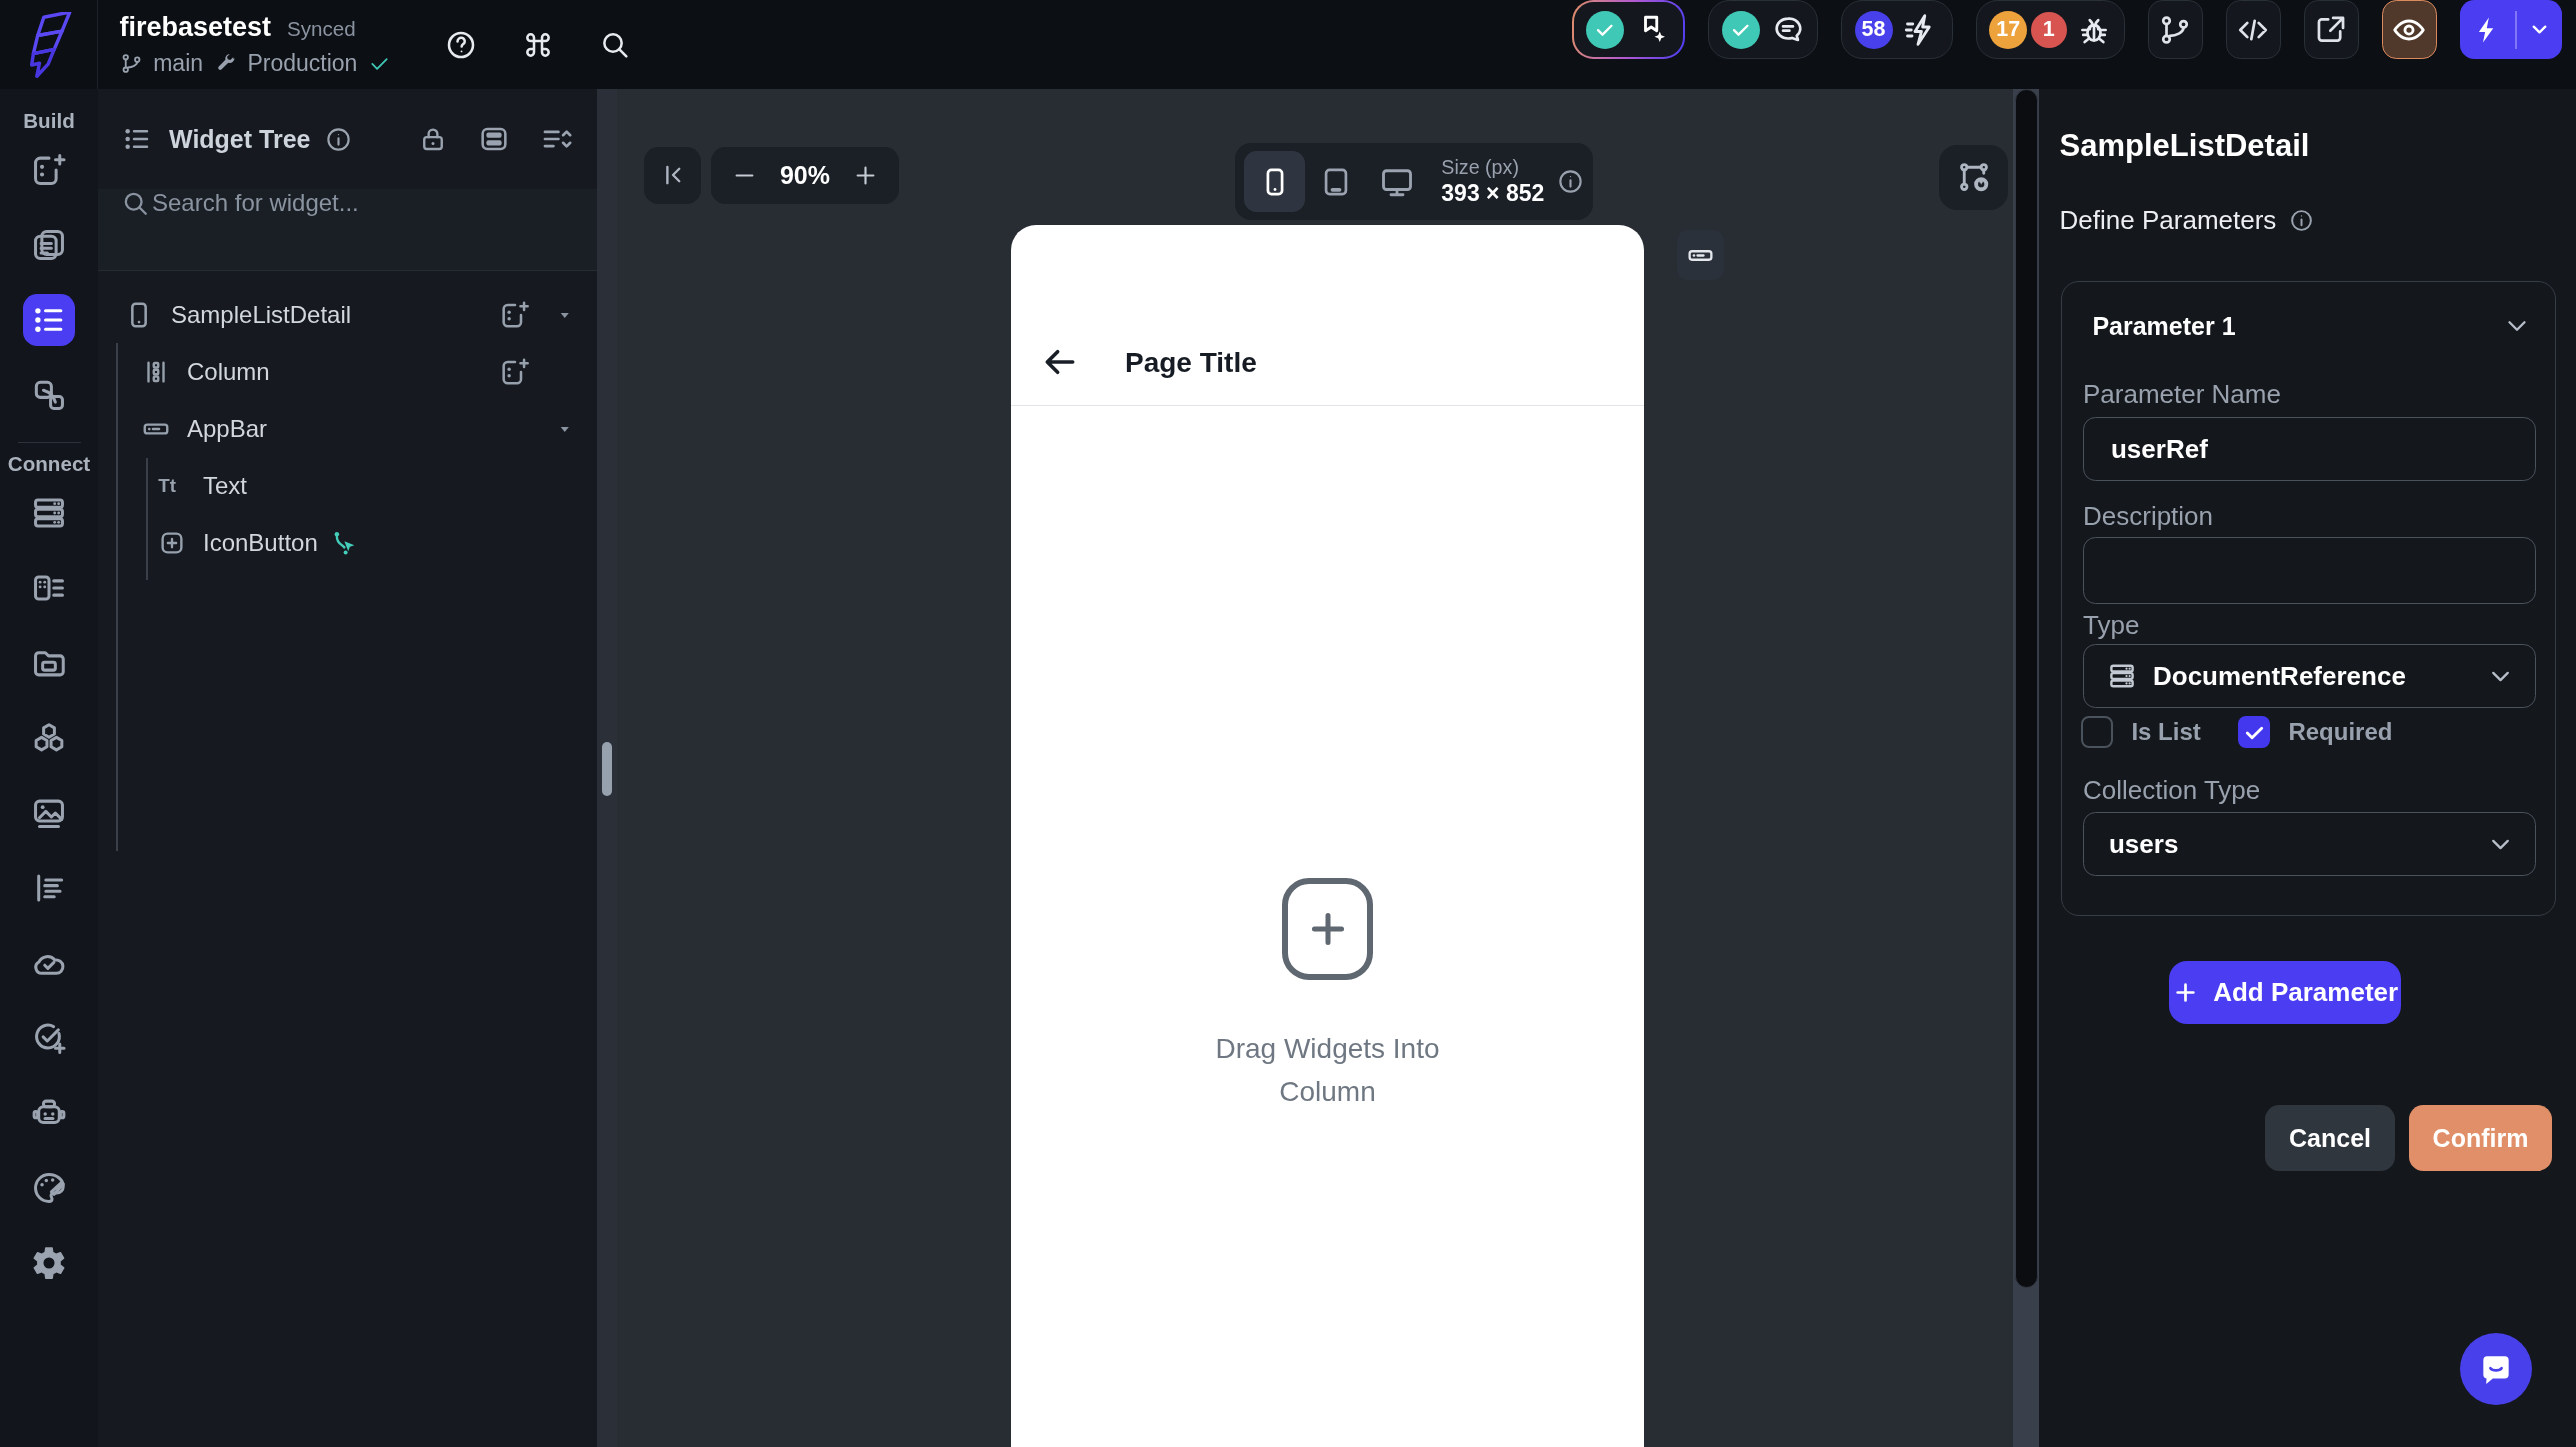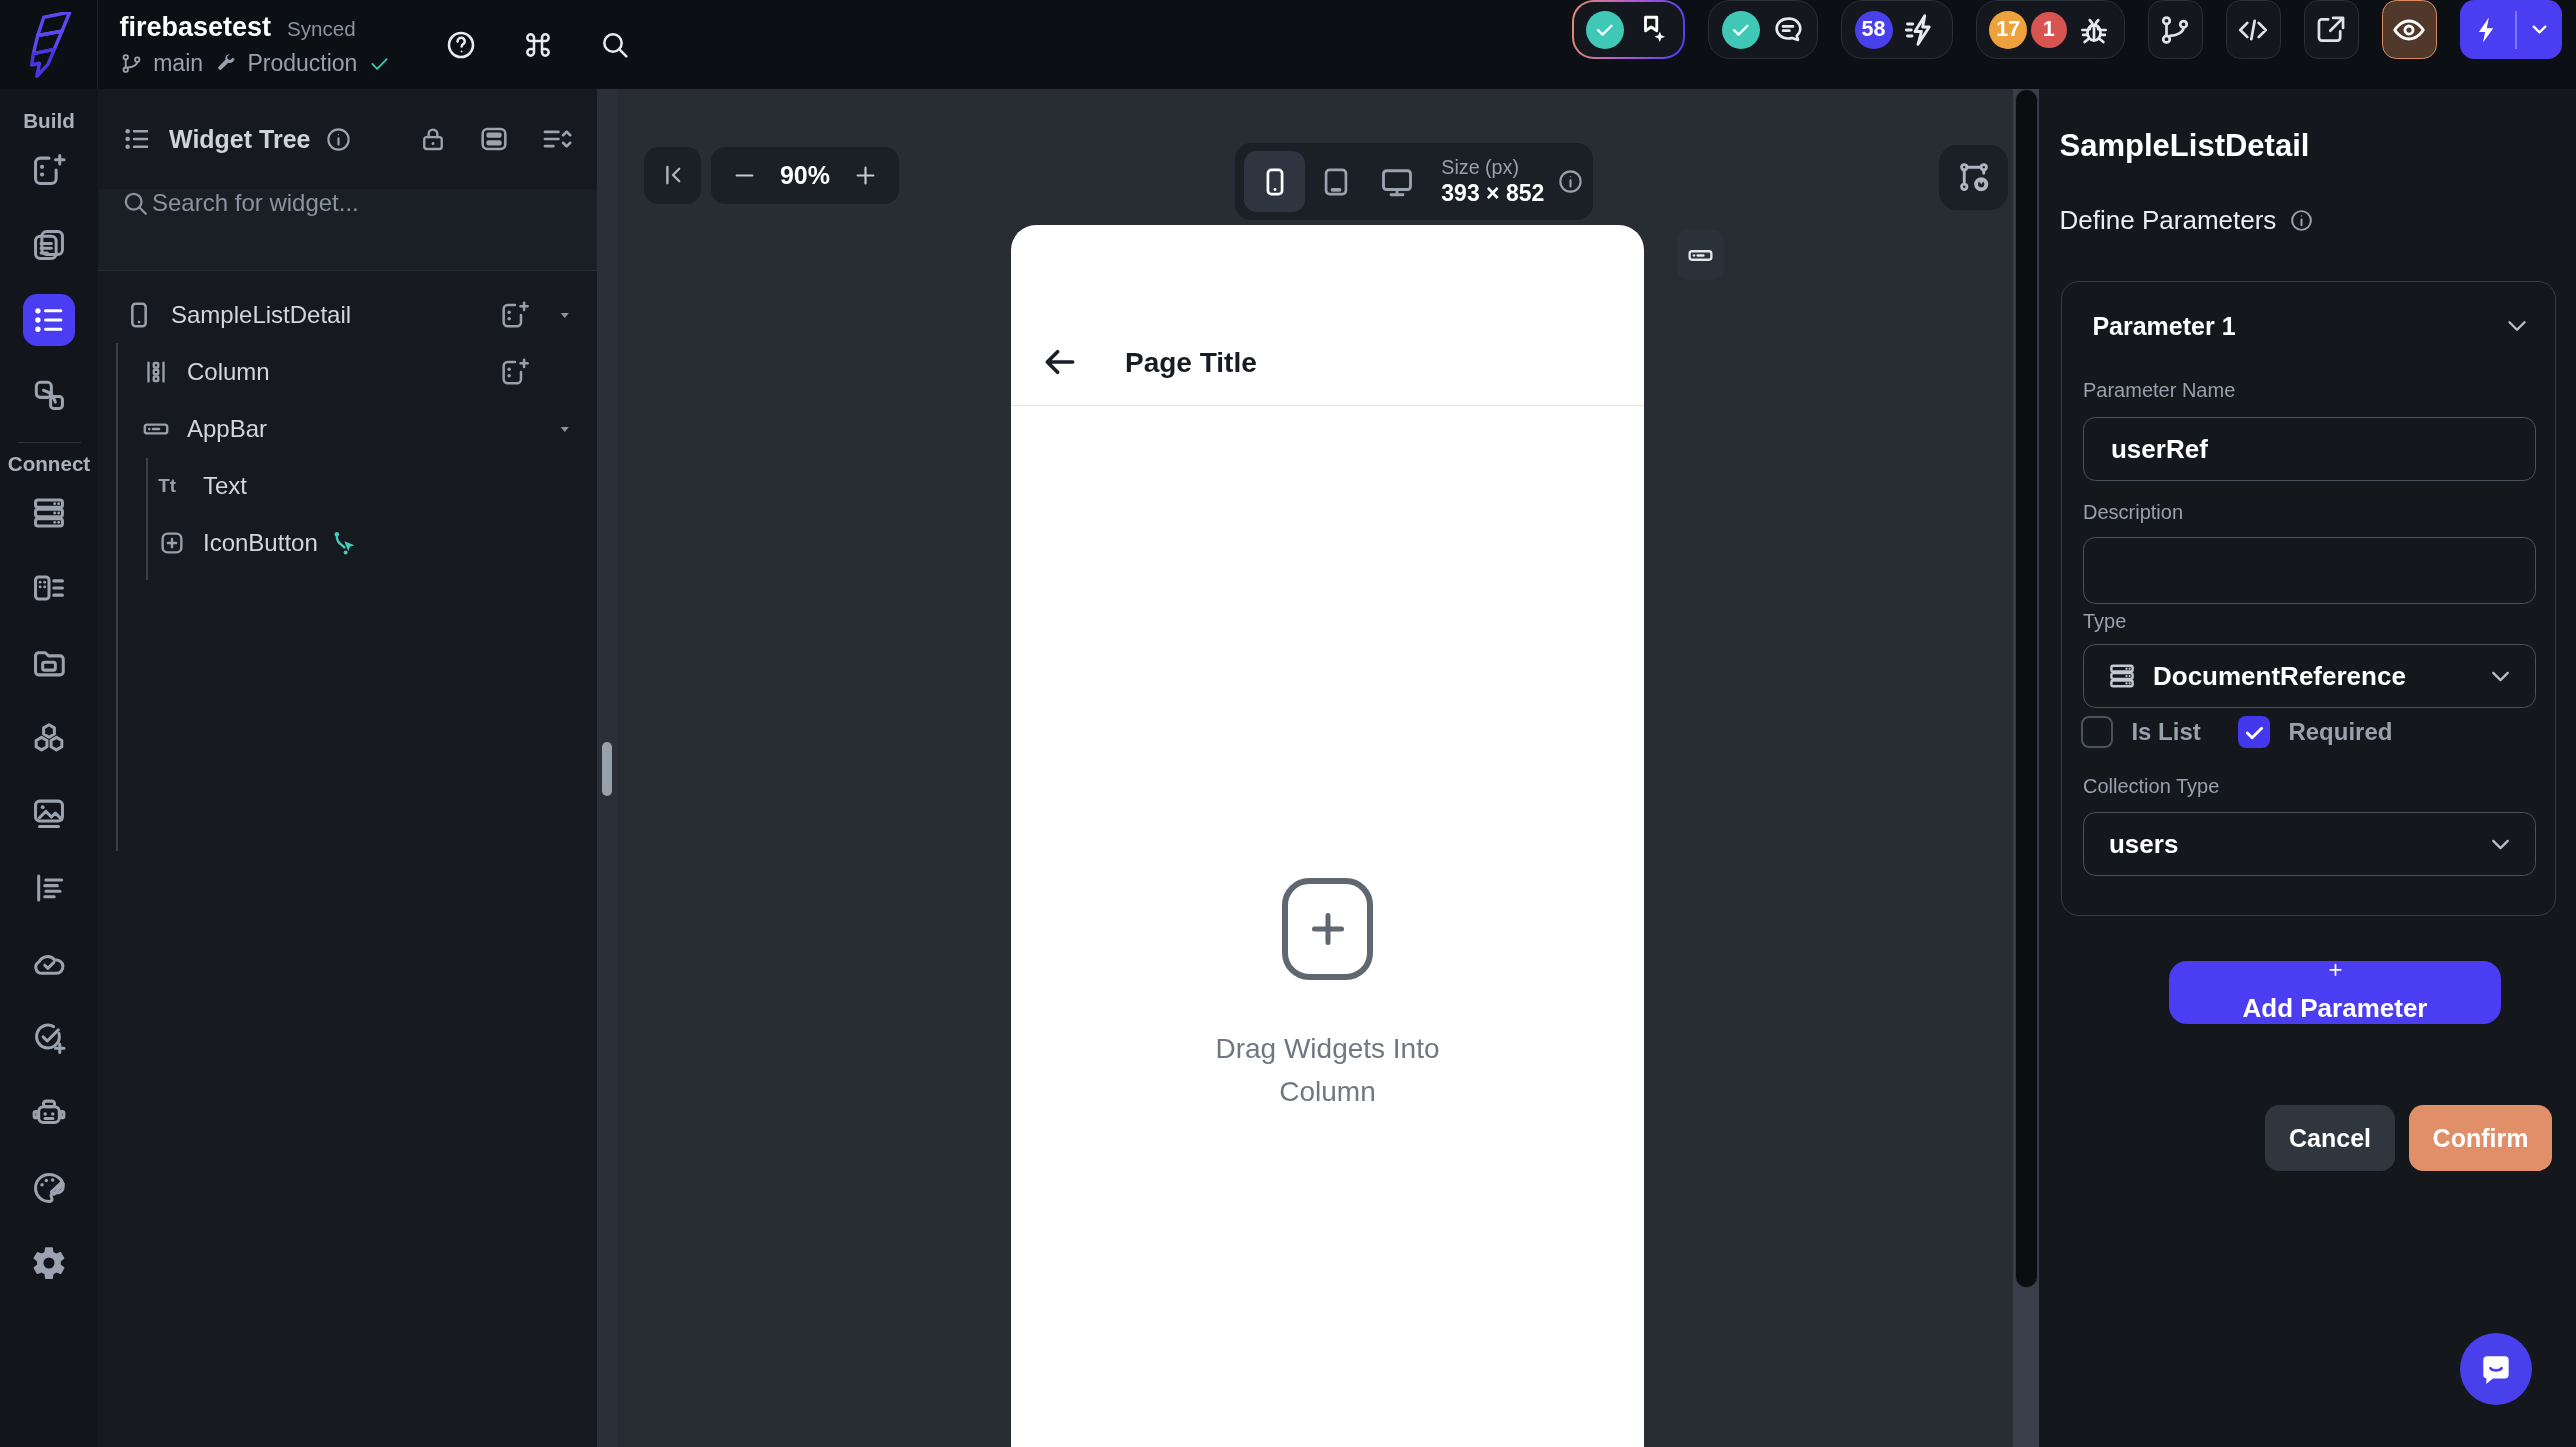--- a/index.html
+++ b/index.html
@@ -98,34 +98,34 @@
   .vthumb{position:absolute;left:1.8px;top:0;width:23px;height:1199px;background:#0b0d10;border:0.9px solid #343a43;border-radius:11.6px;}
 
   
   .rpanel{position:absolute;left:2039px;top:89px;width:537px;height:1358px;background:var(--panel2);}
   .rp-title{position:absolute;left:20.6px;top:39px;font-size:31px;font-weight:bold;color:#fff;}
   .rp-section{position:absolute;left:20.6px;top:116px;display:flex;align-items:center;gap:13px;color:#eceef2;}
   .rp-section .t{font-size:26px;}
   .card{position:absolute;left:22.4px;top:192px;width:495px;height:635px;border:1.8px solid var(--cardborder);border-radius:18px;}
   .phead{position:absolute;left:30px;top:30px;font-size:25px;font-weight:bold;color:#fff;}
   .pchev{position:absolute;right:23px;top:29px;color:#b6bec9;}
-  .flab{position:absolute;left:20.6px;font-size:20px;color:var(--dim);}
+  .flab{position:absolute;left:20.6px;font-size:26px;color:var(--dim);}
   .fbox{position:absolute;left:20.6px;width:453px;border:1.8px solid var(--inputborder);border-radius:12.5px;
         display:flex;align-items:center;color:#fff;}
   .fbox input{background:transparent;border:none;outline:none;color:#fff;font-weight:bold;font-size:26px;
               font-family:inherit;width:100%;padding:0 27px;}
   .ddtxt{font-size:26px;font-weight:bold;}
   .ddchev{margin-left:auto;margin-right:19.7px;color:#b6bec9;}
   .cbrow{position:absolute;left:19px;top:434px;display:flex;align-items:center;gap:18px;}
   .cbox{width:32px;height:32px;border-radius:8px;}
   .cbox.off{border:2.7px solid #4a525c;}
   .cbox.on{background:#4338ee;display:flex;align-items:center;justify-content:center;color:#fff;}
   .cblab{font-size:24px;color:var(--dim);font-weight:bold;}
-  .addbtn{position:absolute;left:130px;top:872px;width:332px;height:63px;background:var(--accent);border-radius:18px;
-          display:flex;align-items:center;justify-content:center;gap:14.3px;color:#fff;font-size:26px;font-weight:bold;flex-direction:column;}
+  .addbtn{position:absolute;left:130px;top:872px;width:232px;height:63px;background:var(--accent);border-radius:18px;
+          display:flex;align-items:center;justify-content:center;gap:14.3px;color:#fff;font-size:26px;font-weight:bold;}
   .cancelbtn{position:absolute;left:226px;top:1016px;width:130px;height:66px;background:#30363e;border-radius:14.3px;
           display:flex;align-items:center;justify-content:center;color:#fff;font-size:25px;font-weight:bold;}
   .confirmbtn{position:absolute;left:370px;top:1016px;width:143px;height:66px;background:var(--salmon);border-radius:14.3px;
           display:flex;align-items:center;justify-content:center;color:#fff;font-size:25px;font-weight:bold;}
 
   .chatfab{position:absolute;left:2460px;top:1333px;width:72px;height:72px;border-radius:50%;background:var(--blue);
            display:flex;align-items:center;justify-content:center;}
 </style>
 </head>
 <body>

